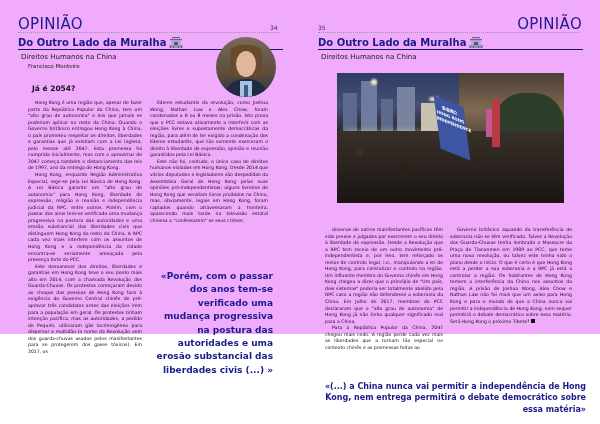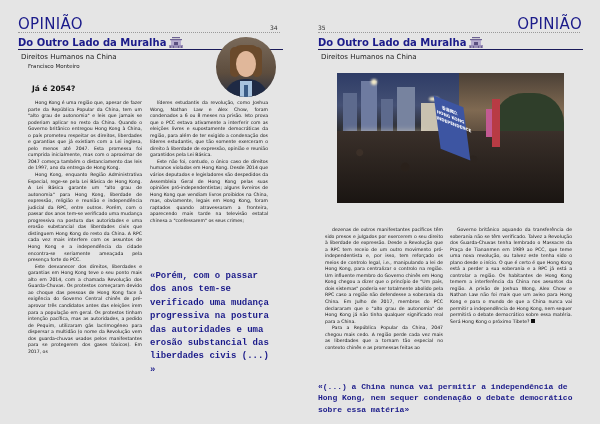--- a/index.html
+++ b/index.html
@@ -1,19 +1,19 @@
 <!DOCTYPE html>
 <html><head>
 <meta charset="utf-8">
 <style>
   * { box-sizing: border-box; margin: 0; padding: 0; }
   html, body { width: 600px; height: 424px; overflow: hidden; background: #ffffff; }
   body { font-family: "DejaVu Sans", sans-serif; color: #111; position: relative; }
 
-  .page { position: absolute; top: 0; width: 300px; height: 424px; background: #e5e5e5; }
+  .page { position: absolute; top: 0; width: 300px; height: 334px; background: #f0abfc; }
   .page.left { left: 0; }
   .page.right { left: 300px; }
 
   .section-title {
     position: absolute; top: 15px;
     font-family: "DejaVu Sans", sans-serif;
     font-size: 15px; font-weight: normal; color: #1b1b8a; letter-spacing: 0.3px;
   }
   .left .section-title { left: 18px; }
   .right .section-title { right: 18px; }
@@ -76,21 +76,21 @@
     font-size: 4.6px; line-height: 6.55px; text-align: justify; color: #111;
   }
   .body-col p { text-indent: 7px; }
 
   .col-l1 { left: 28px; top: 100px; width: 114px; }
   .col-l2 { left: 150px; top: 100px; width: 118px; }
   .col-r1 { left: 25px; top: 227px; width: 118px; }
   .col-r2 { left: 150px; top: 227px; width: 122px; }
 
   .pullquote {
-    position: absolute; font-weight: bold; color: #1b1b8a; text-align: left; font-family: Liberation Mono, monospace;
+    position: absolute; font-weight: bold; color: #1b1b8a; text-align: right;
   }
   .pq-left { left: 150px; top: 270px; width: 123px; font-size: 9px; line-height: 13.4px; }
   .pq-right { left: 18px; top: 381px; width: 268px; font-size: 8px; line-height: 11.3px; }
 
   .photo {
     position: absolute; left: 37px; top: 73px; width: 227px; height: 130px; overflow: hidden;
     background: linear-gradient(180deg, #2e3c66 0%, #445074 25%, #2b2a2a 45%, #1a1410 100%);
   }
   .photo .bldg { position: absolute; bottom: 60px; background: #5d6a8d; }
   .photo .light { position: absolute; background: #f3eac7; border-radius: 50%; filter: blur(1px); }
@@ -204,14 +204,14 @@
 
   <div class="body-col col-r1">
     <p>dezenas de outros manifestantes pacíficos têm sido presos e julgados por exercerem o seu direito à liberdade de expressão. Desde a Revolução que a RPC tem receio de um outro movimento pró-independentista e, por isso, tem reforçado os meios de controlo legal, i.e., manipulando a lei de Hong Kong, para centralizar o controlo na região. Um influente membro do Governo chinês em Hong Kong chegou a dizer que o princípio de "Um país, dois sistemas" poderia ser totalmente abolido pela RPC caso a região não defendesse a soberania da China. Em Julho de 2017, membros do PCC declararam que o "alto grau de autonomia" de Hong Kong já não tinha qualquer significado real para a China.</p>
     <p>Para a República Popular da China, 2047 chegou mais cedo. A região perde cada vez mais as liberdades que a tornam tão especial no contexto chinês e as promessas feitas ao</p>
   </div>
 
   <div class="body-col col-r2">
     <p><span>Governo britânico aquando da transferência de soberania não se têm verificado. Talvez a Revolução dos Guarda-Chuvas tenha lembrado o Massacre da Praça de Tiananmen em 1989 ao PCC, que teme uma nova revolução, ou talvez este tenha sido o plano desde o início. O que é certo é que Hong Kong está a perder a sua soberania e a RPC já está a controlar a região. Os habitantes de Hong Kong temem a interferência da China nos assuntos da região. A prisão de Joshua Wong, Alex Chow e Nathan Law não foi mais que um aviso para Hong Kong e para o mundo de que a China nunca vai permitir a independência de Hong Kong, nem sequer permitirá o debate democrático sobre essa matéria. Será Hong Kong o próximo Tibete?</span><span class="end-mark"></span></p>
   </div>
 
-  <div class="pullquote pq-right">«(...) a China nunca vai permitir a independência de Hong Kong, nem sequer condenação o debate democrático sobre essa matéria»</div>
+  <div class="pullquote pq-right">«(...) a China nunca vai permitir a independência de Hong Kong, nem entrega permitirá o debate democrático sobre essa matéria»</div>
 </div>
 
 </body></html>

